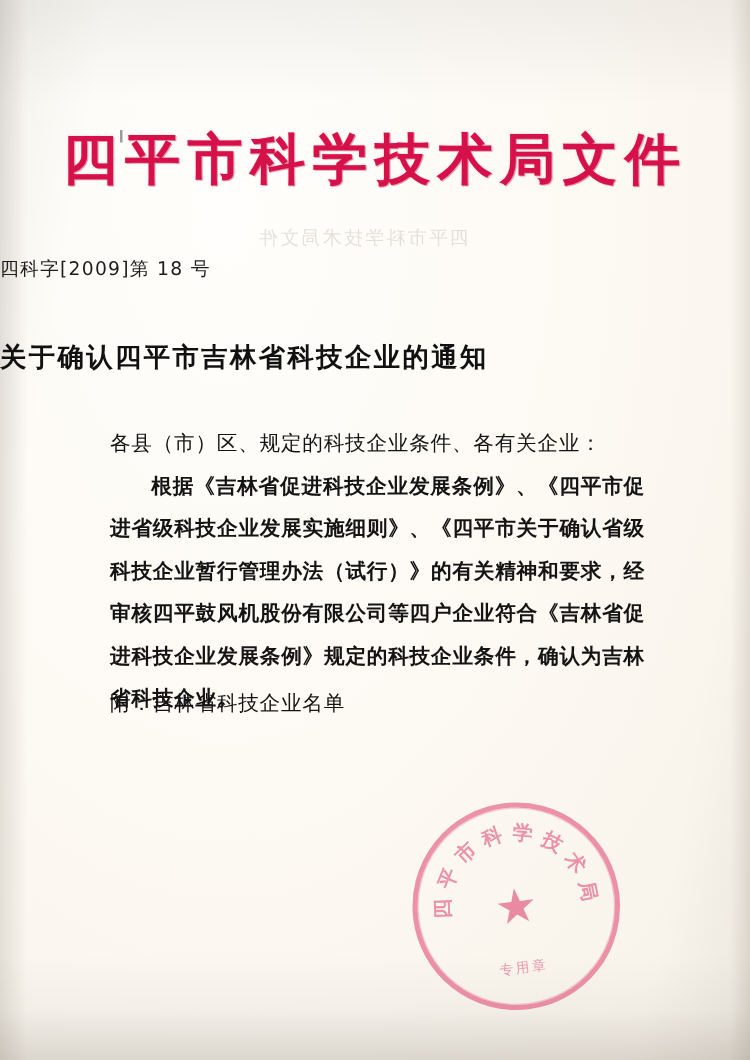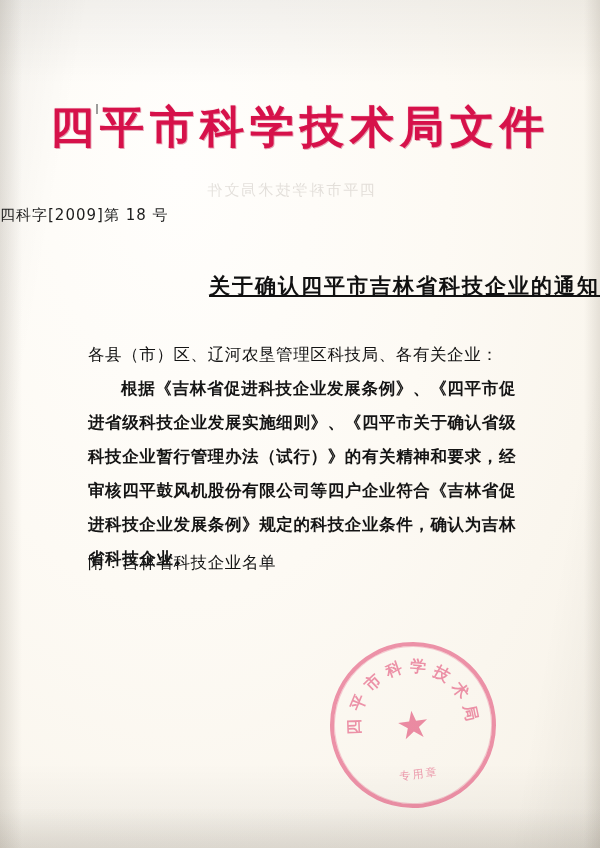--- a/index.html
+++ b/index.html
@@ -103,27 +103,26 @@
     font-size: 15px;
     letter-spacing: 1px;
     color: #1d1d1d;
   }
 
   .subject {
     position: absolute;
     left: 0;
     right: 0;
     top: 272px;
-    text-align: right;
+    text-align: left;
     font-family: "DejaVu Serif", "Liberation Serif", serif;
     font-weight: bold;
     font-size: 21px;
     letter-spacing: 2px;
     color: #111111;
-    text-decoration: underline;
   }
 
   .body-block {
     position: absolute;
     left: 88px;
     top: 338px;
     width: 428px;
     color: #141414;
     font-size: 16.5px;
     line-height: 34px;
@@ -233,21 +232,21 @@
 
     <div class="corner-mark"></div>
 
     <div class="doc-title">四平市科学技术局文件</div>
 
     <div class="doc-number">四科字[2009]第 18 号</div>
 
     <div class="subject">关于确认四平市吉林省科技企业的通知</div>
 
     <div class="body-block">
-      <p>各县（市）区、辽河农垦管理区科技局、各有关企业：</p>
+      <p>各县（市）区、规定的科技企业条件、各有关企业：</p>
       <p class="p-indent">根据《吉林省促进科技企业发展条例》、《四平市促进省级科技企业发展实施细则》、《四平市关于确认省级科技企业暂行管理办法（试行）》的有关精神和要求，经审核四平鼓风机股份有限公司等四户企业符合《吉林省促进科技企业发展条例》规定的科技企业条件，确认为吉林省科技企业。</p>
     </div>
 
     <div class="attachment">附：吉林省科技企业名单</div>
 
 
     <div class="seal">
       <div class="seal-arc-text">
           <span style="transform: rotate(-85deg) translate(0px, -58px) rotate(0deg) translate(-50%, -50%);">四</span>
           <span style="transform: rotate(-60.7143deg) translate(0px, -58px) rotate(0deg) translate(-50%, -50%);">平</span>

